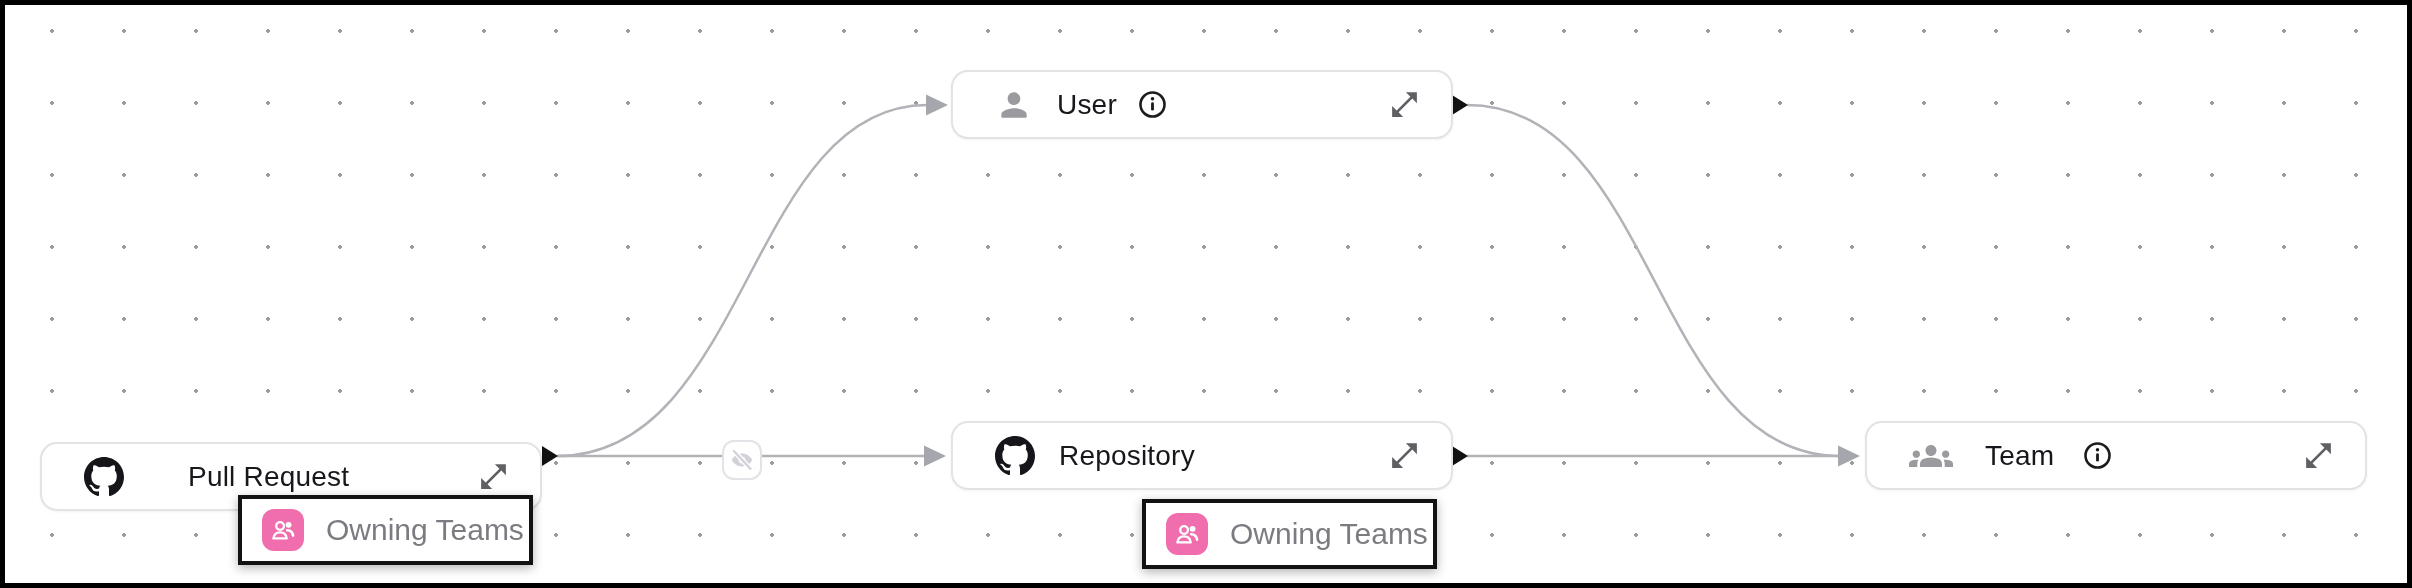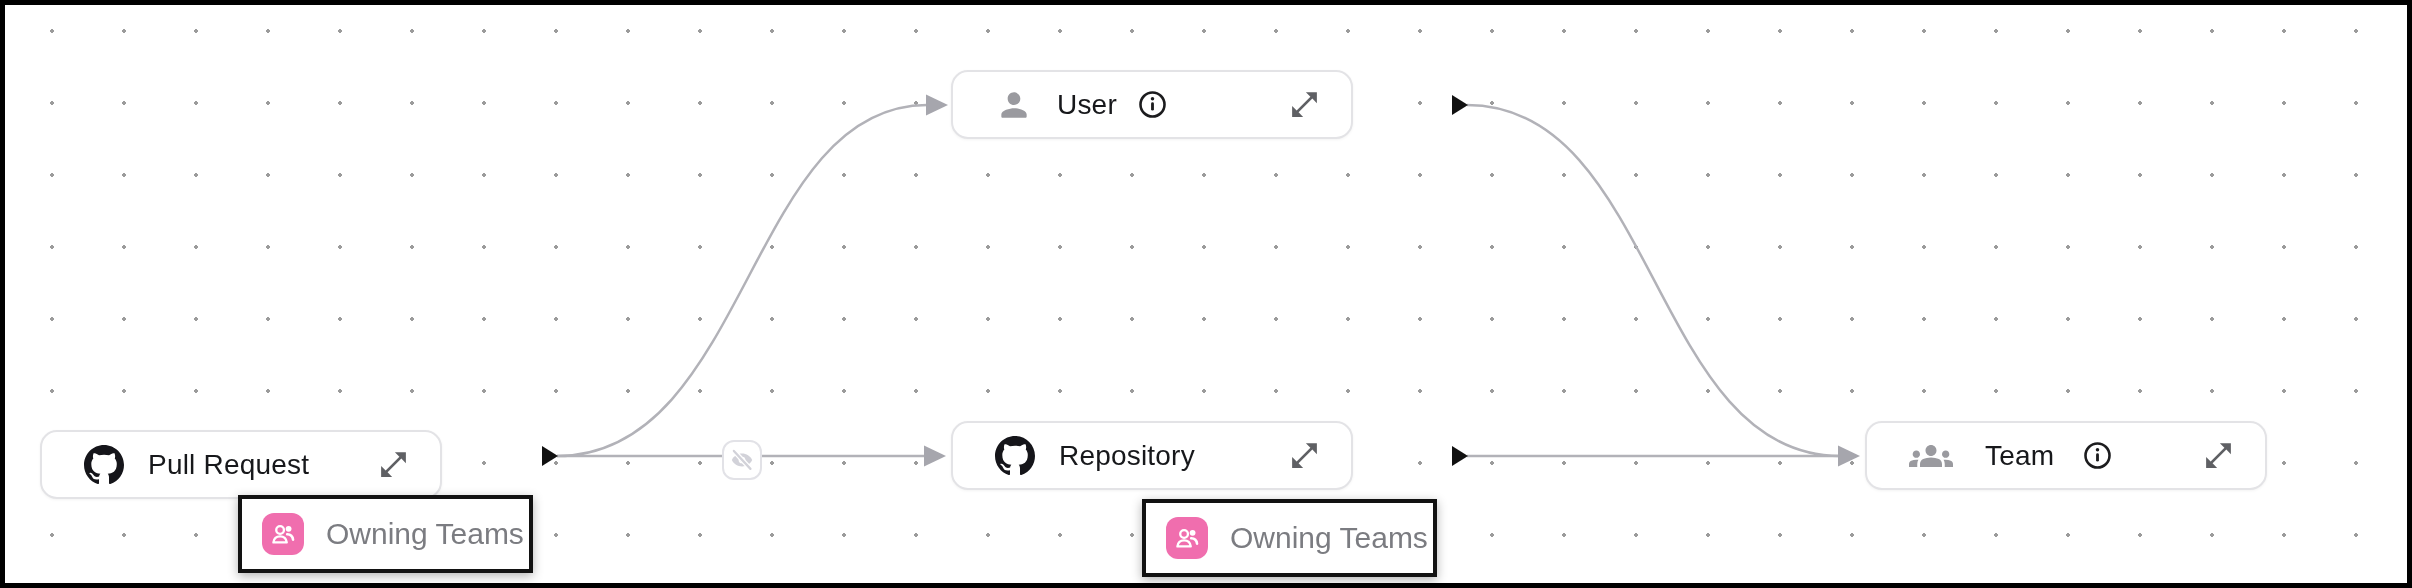--- a/index.html
+++ b/index.html
@@ -14,41 +14,41 @@
     background-size: 72px 72px;
     background-position: 16px -5px;
   }
   .edges{position:absolute;left:0;top:0;width:2412px;height:588px;}
   .edge{fill:none;stroke:#b2b2b8;stroke-width:2.5px;}
   .arrowhead{fill:#a6a6ad;stroke:none;}
   .port{fill:#111111;stroke:none;}
 
   .node{
     position:absolute;
-    width:402px;height:69px;
+    width:502px;height:69px;
     background:#ffffff;
     border:2px solid #e3e3e6;
     border-radius:17px;
     box-sizing:border-box;
     display:flex;align-items:center;
     padding:0 30px 0 42px;
     box-shadow:0 1px 3px rgba(0,0,0,0.05);
   }
   .node-icon{display:flex;align-items:center;justify-content:center;flex:0 0 auto;}
   .node-label{
     margin-left:24px;
     font-size:28px;font-weight:500;color:#17181b;letter-spacing:0.2px;
     white-space:nowrap;
   }
   .info{margin-left:20px;display:flex;align-items:center;flex:0 0 auto;cursor:pointer;}
   .expand{margin-left:auto;display:flex;align-items:center;flex:0 0 auto;cursor:pointer;}
 
   .annotation{
     position:absolute;
-    width:295px;height:78px;
+    width:295px;height:70px;
     background:#ffffff;
     border:4px solid #121212;
     box-sizing:border-box;
     display:flex;align-items:center;
     padding:0 16px 0 20px;
     box-shadow:0 3px 10px rgba(0,0,0,0.3);
   }
   .annotation-icon{
     width:42px;height:42px;border-radius:12px;
     background:#f06eae;
@@ -98,21 +98,21 @@
       <svg width="26" height="26" viewBox="0 0 24 24">
         <path d="M2.6 12 C4.4 8.4 8 6.1 12 6.1 S19.6 8.4 21.4 12 C19.6 15.6 16 17.9 12 17.9 S4.4 15.6 2.6 12 Z" fill="#d2d2d9"></path>
         <circle cx="12" cy="12" r="3.1" fill="#ffffff"></circle>
         <circle cx="12" cy="12" r="1.8" fill="#d2d2d9"></circle>
         <line x1="4.5" y1="3.6" x2="19.8" y2="20.2" stroke="#ffffff" stroke-width="4.6"></line>
         <line x1="4.5" y1="3.6" x2="19.8" y2="20.2" stroke="#d2d2d9" stroke-width="2.1" stroke-linecap="round"></line>
       </svg>
     </span>
   </div>
 
-  <div class="node" style="left:40px;top:430px;">
+  <div class="node" style="left:40px;top:442px;gap:40px;">
     <span class="node-icon">
       <svg width="40" height="40" viewBox="0 0 16 16">
         <path fill="#15151a" d="M8 0C3.58 0 0 3.58 0 8c0 3.54 2.29 6.53 5.47 7.59.4.07.55-.17.55-.38 0-.19-.01-.82-.01-1.49-2.01.37-2.53-.49-2.69-.94-.09-.23-.48-.94-.82-1.13-.28-.15-.68-.52-.01-.53.63-.01 1.08.58 1.23.82.72 1.21 1.87.87 2.33.66.07-.52.28-.87.51-1.07-1.78-.2-3.64-.89-3.64-3.95 0-.87.31-1.59.82-2.15-.08-.2-.36-1.02.08-2.12 0 0 .67-.21 2.2.82.64-.18 1.32-.27 2-.27s1.36.09 2 .27c1.53-1.04 2.2-.82 2.2-.82.44 1.1.16 1.92.08 2.12.51.56.82 1.27.82 2.15 0 3.07-1.87 3.75-3.65 3.95.29.25.54.73.54 1.48 0 1.07-.01 1.93-.01 2.2 0 .21.15.46.55.38A8.01 8.01 0 0 0 16 8c0-4.42-3.58-8-8-8z"></path>
       </svg>
     </span>
     <span class="node-label">Pull Request</span>
     <span class="expand">
       <svg width="33" height="33" viewBox="0 0 24 24">
         <path fill="#5f6064" d="M21 11V3h-8l3.29 3.29-10 10L3 13v8h8l-3.29-3.29 10-10z"></path>
       </svg>

